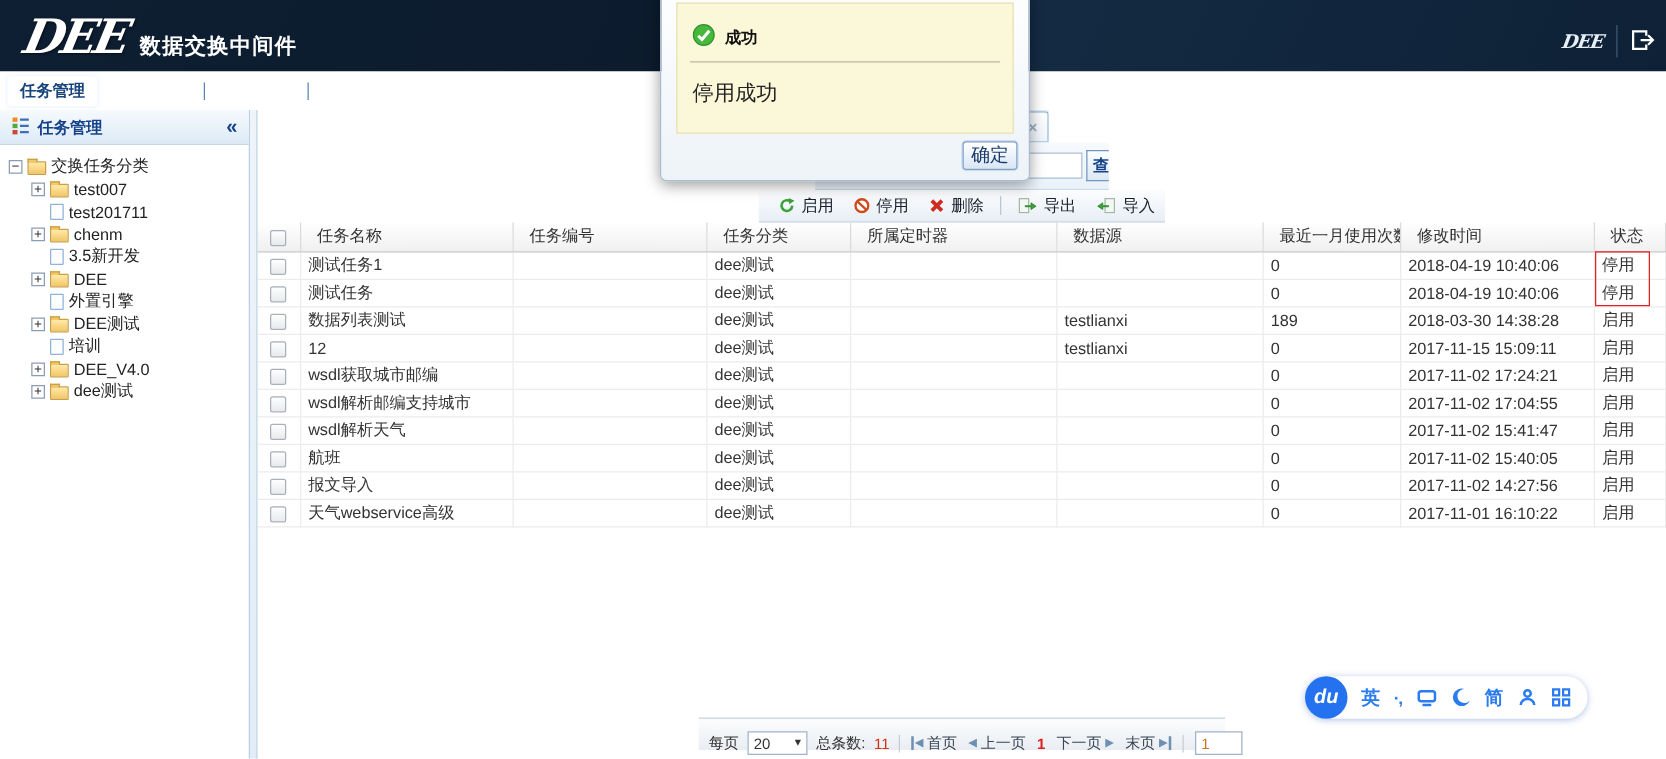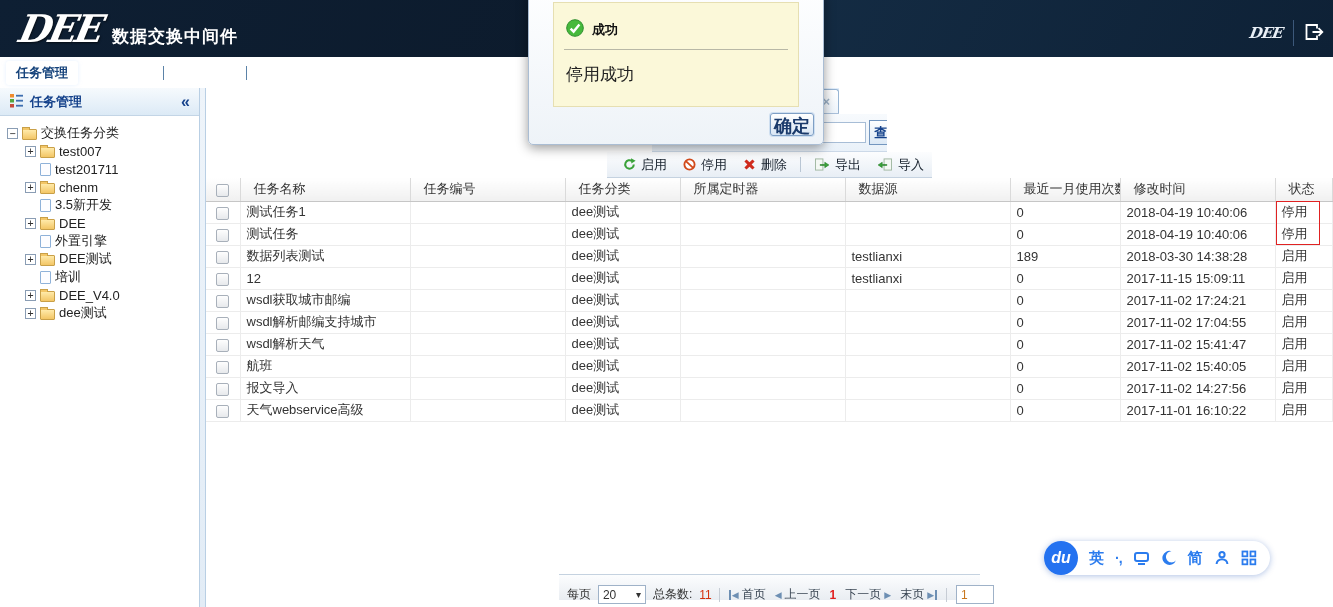--- a/index.html
+++ b/index.html
@@ -73,26 +73,26 @@
   .pg-item { display:flex; align-items:center; gap:3px; cursor:pointer; white-space:nowrap; }
   .pg-arrow { color:#6d8fb3; font-size:9px; }
   .bar-l { border-left:2px solid #6d8fb3; padding-left:1px; }
   .bar-r { border-right:2px solid #6d8fb3; padding-right:1px; }
   .pg-current { color:#e01f1f; font-weight:bold; }
   .pg-sep { width:1px; height:14px; background:#c6ccd4; }
   .page-input { width:38px; height:19px; border:1px solid #9fb2c8; padding:0 4px; color:#c8771e; font-size:12px; outline:none; margin-right:-14px; }
 
   
   .dialog { position:absolute; left:528px; top:-8px; width:296px; background:linear-gradient(180deg,#fdfeff,#eef3f8); border:1px solid #aabdd3; border-radius:0 0 5px 5px; box-shadow:0 3px 12px rgba(0,0,0,.4); z-index:60; }
-  .dialog-msg-panel { margin:9px 24px 0; background:#fbf8d9; border:1px solid #e6dfb2; }
+  .dialog-msg-panel { margin:9px 12px 0; background:#fbf8d9; border:1px solid #e6dfb2; }
   .dialog-title-row { display:flex; align-items:center; gap:8px; padding:16px 12px 9px; font-weight:bold; font-size:13px; color:#111; }
   .dialog-divider { height:1px; background:#b8b8a6; margin:0 10px; }
   .dialog-message { padding:13px 12px 20px; font-size:17px; color:#222; }
   .dialog-footer { display:flex; justify-content:flex-end; padding:6px 9px 8px; }
-  .ok-btn { min-width:44px; height:23px; border:1px solid #7e9fc5; border-radius:3px; background:linear-gradient(180deg,#ffffff,#d9e6f4); font-weight:bold; color:#1a3a6b; font-size:18px; cursor:pointer; box-shadow:0 0 0 1px #cfdff0; }
+  .ok-btn { min-width:44px; height:23px; border:1px solid #7e9fc5; border-radius:3px; background:linear-gradient(180deg,#ffffff,#d9e6f4); font-weight:normal; color:#1a3a6b; font-size:15px; cursor:pointer; box-shadow:0 0 0 1px #cfdff0; }
 
   
   .ime-bar { position:absolute; left:1044px; top:541px; height:34px; background:#fff; border-radius:17px; box-shadow:0 1px 6px rgba(30,80,180,.35); display:flex; align-items:center; gap:11px; padding-right:13px; z-index:40; }
   .ime-logo { width:34px; height:34px; border-radius:50%; background:#2472f0; color:#fff; display:flex; align-items:center; justify-content:center; font-weight:bold; font-style:italic; font-size:16px; cursor:pointer; }
   .ime-item { color:#2b7cee; font-weight:bold; font-size:15px; cursor:pointer; display:flex; align-items:center; }
   .ime-punct { letter-spacing:-1px; font-size:14px; }
 </style>
 </head>
 <body>
 

